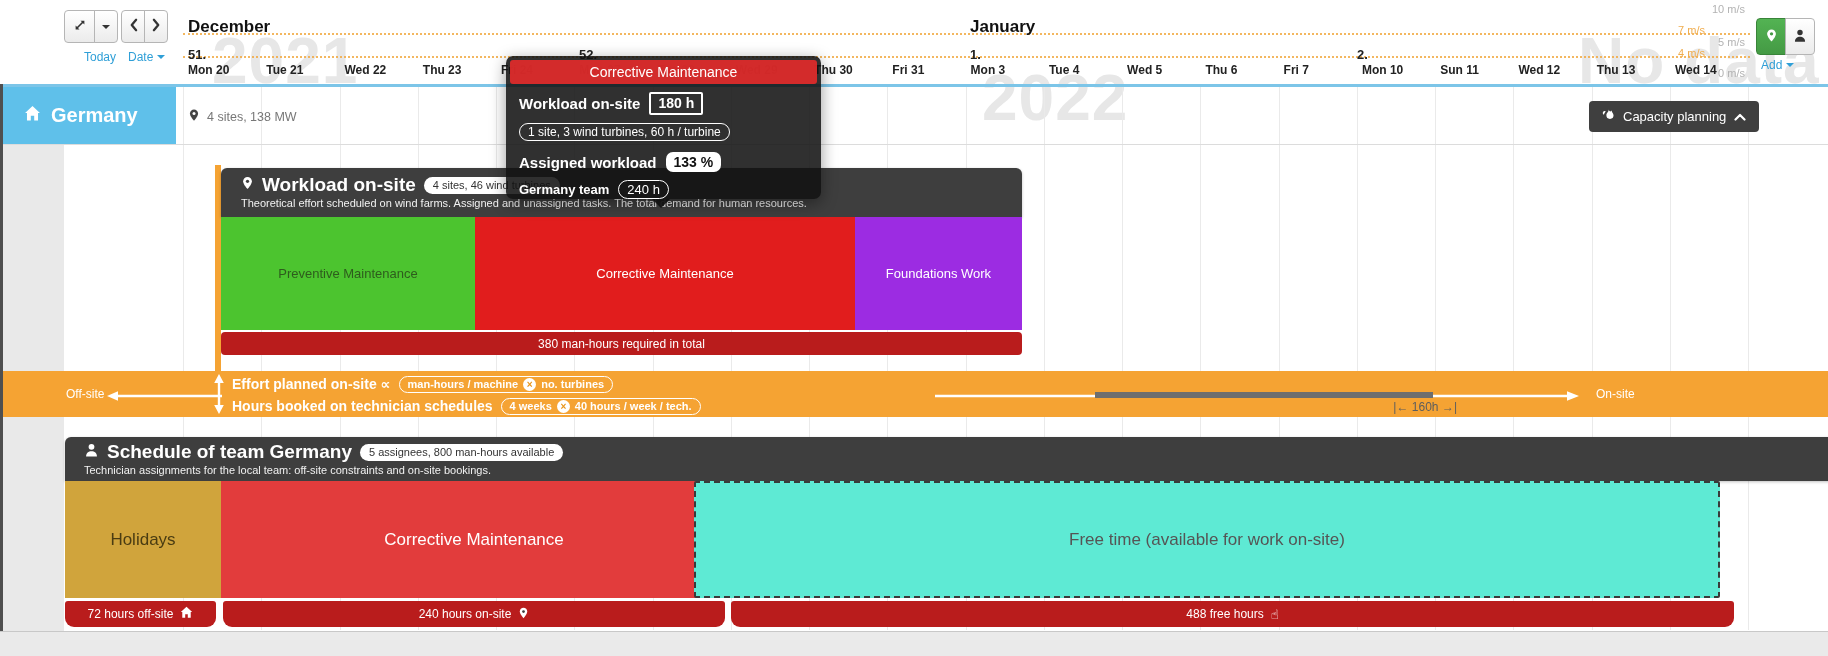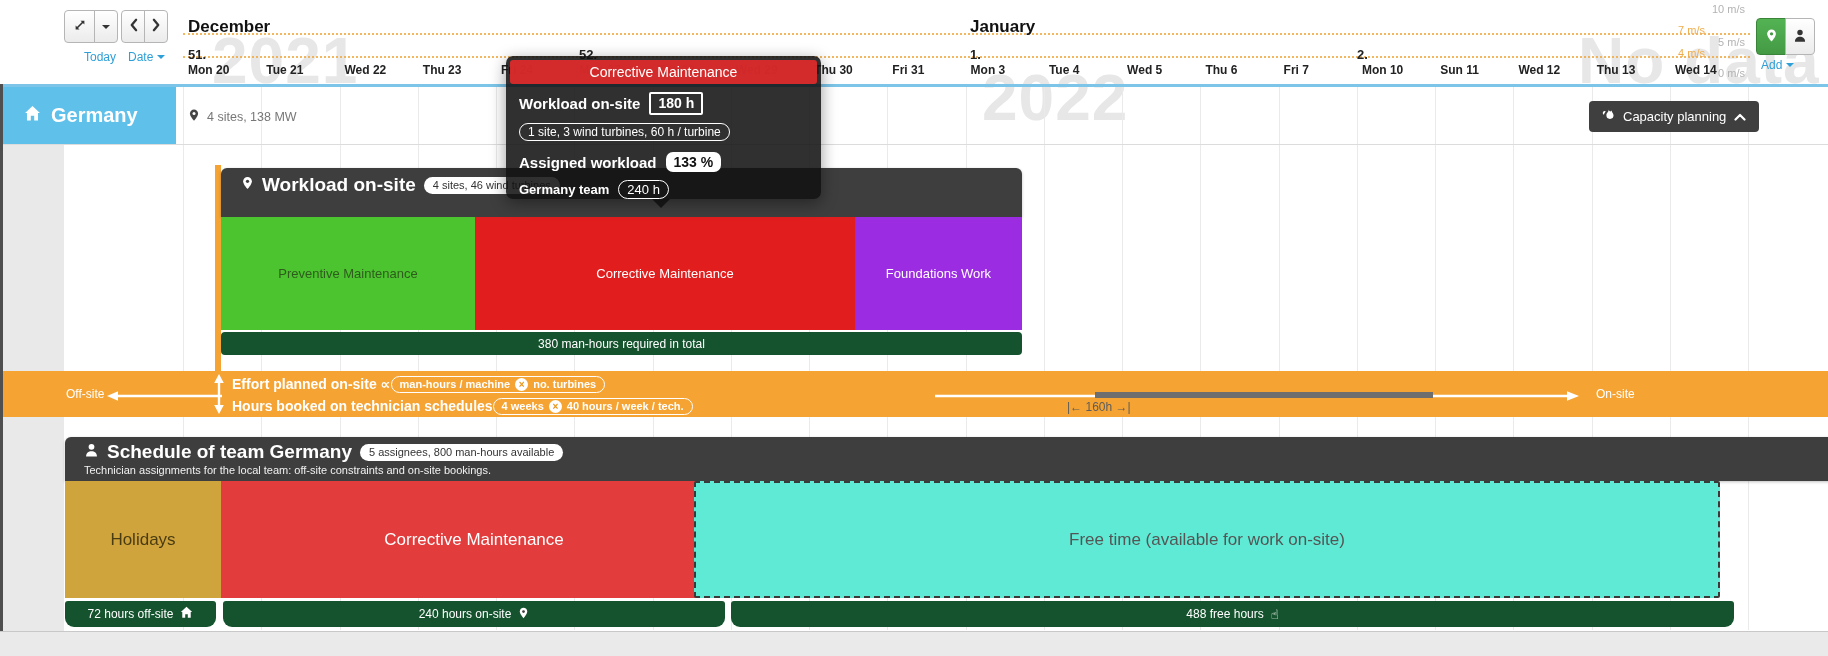--- a/index.html
+++ b/index.html
@@ -38,33 +38,33 @@
   .cap-btn{position:absolute;left:1589px;top:101px;height:31px;background:#3f3f3f;color:#fff;border-radius:4px;
            display:flex;align-items:center;gap:8px;padding:0 13px;font-size:13px;z-index:5;cursor:pointer;}
   
   .panel-header{position:absolute;background:#3e3e3e;border-radius:6px 6px 0 0;z-index:4;color:#fff;box-sizing:border-box;box-shadow:0 1px 3px rgba(0,0,0,.25);}
   .panel-title{display:flex;align-items:center;gap:8px;font-size:19px;font-weight:bold;white-space:nowrap;}
   .panel-badge{background:#fff;color:#333;border-radius:10px;font-size:11px;font-weight:normal;padding:2px 9px;line-height:13px;white-space:nowrap;}
   .panel-desc{font-size:11px;color:#f1f1f1;margin-top:1px;white-space:nowrap;}
   .wseg{position:absolute;top:217px;height:113px;display:flex;align-items:center;justify-content:center;font-size:13px;z-index:4;cursor:pointer;}
   .sseg{position:absolute;top:481px;height:117px;display:flex;align-items:center;justify-content:center;font-size:17px;z-index:4;box-sizing:border-box;cursor:pointer;}
   .sseg.dashed{border:2px dashed #3a3a3a;border-radius:2px;}
-  .panel-footer{position:absolute;background:#14532d;color:#fff;text-align:center;font-size:12px;z-index:4;
+  .panel-footer{position:absolute;background:#b91c1c;color:#fff;text-align:center;font-size:12px;z-index:4;
                 display:flex;align-items:center;justify-content:center;gap:7px;white-space:nowrap;}
   
   .orangeline{position:absolute;left:215px;top:165px;width:6px;height:206px;background:#f5a333;z-index:3;}
   .band{position:absolute;left:0;top:371px;width:1828px;height:46px;background:#f5a333;z-index:3;color:#fff;}
   .band .lbl{position:absolute;font-size:12px;color:#fff;white-space:nowrap;}
-  .band-line{position:absolute;display:flex;align-items:center;height:20px;white-space:nowrap;}
+  .band-line{position:absolute;display:flex;align-items:center;gap:8px;height:20px;white-space:nowrap;}
   .band-label{font-size:14px;font-weight:bold;}
   .band-badge{display:inline-flex;align-items:center;border:1px solid #fff;border-radius:9px;padding:1px 8px;font-size:11px;font-weight:bold;gap:5px;}
   .xcirc{width:13px;height:13px;border-radius:50%;background:#fff;color:#e8951c;font-size:10px;font-weight:bold;
          display:inline-flex;align-items:center;justify-content:center;}
   .bookedseg{position:absolute;left:1095px;top:21px;width:338px;height:6px;background:#6e6e6e;z-index:4;}
-  .bookedlabel{position:absolute;left:1067px;top:29px;width:338px;text-align:left;font-size:12px;color:#5d5d5d;z-index:4;}
+  .bookedlabel{position:absolute;left:1119px;top:29px;width:338px;text-align:right;font-size:12px;color:#5d5d5d;z-index:4;}
   
   .tooltip{position:absolute;left:506px;top:56px;width:315px;background:rgba(17,17,17,0.87);border-radius:7px;z-index:20;
            box-shadow:0 4px 16px rgba(0,0,0,0.4);color:#fff;}
   .tt-header{margin:4px;height:24px;line-height:24px;background:rgba(230,43,43,0.9);border-radius:3px;text-align:center;font-size:14px;color:#fff;}
   .tt-row{display:flex;align-items:center;gap:9px;margin:8px 10px 0 13px;white-space:nowrap;}
   .tt-row:last-child{padding-bottom:11px;}
   .tt-label-lg{font-size:15px;font-weight:bold;}
   .tt-label-sm{font-size:13px;font-weight:bold;}
   .tt-badge-strong{border:2px solid #fff;border-radius:2px;padding:0 7px;font-weight:bold;font-size:14px;line-height:19px;color:#fff;}
   .tt-badge-solid{background:#fff;color:#111;border-radius:7px;padding:2px 8px;font-weight:bold;font-size:14px;}
@@ -226,20 +226,21 @@
   <div class="orangeline"></div>
   <div class="panel-header" style="left:221px;top:168px;width:801px;height:49px;padding:6px 0 0 20px">
     <div class="panel-title">
       <span><svg width="13" height="16" viewBox="0 0 16 16">
             <path fill="#fff" d="M8 .5C5 .5 2.6 2.9 2.6 5.9c0 4 5.4 9.6 5.4 9.6s5.4-5.6 5.4-9.6C13.4 2.9 11 .5 8 .5z"></path>
             <circle cx="8" cy="5.9" r="2" fill="#3e3e3e"></circle>
           </svg></span>
       <span>Workload on-site</span>
       <span class="panel-badge">4 sites, 46 wind turbines</span>
     </div>
+    <div class="panel-desc">Theoretical effort scheduled on wind farms. Assigned and unassigned tasks. The total demand for human resources.</div>
   </div>
   <div id="workload-segments">
       <div class="wseg" style="left: 221px; width: 254px; background: rgb(76, 196, 47); color: rgb(46, 92, 29);">Preventive Maintenance</div>
       <div class="wseg" style="left: 475px; width: 380px; background: rgb(225, 29, 29); color: rgb(255, 255, 255);">Corrective Maintenance</div>
       <div class="wseg" style="left: 855px; width: 167px; background: rgb(156, 44, 226); color: rgb(255, 255, 255);">Foundations Work</div>
     </div>
   <div class="panel-footer" style="left:221px;top:332px;width:801px;height:23px;border-radius:4px">
     <span>380 man-hours required in total</span>
   </div>
 

